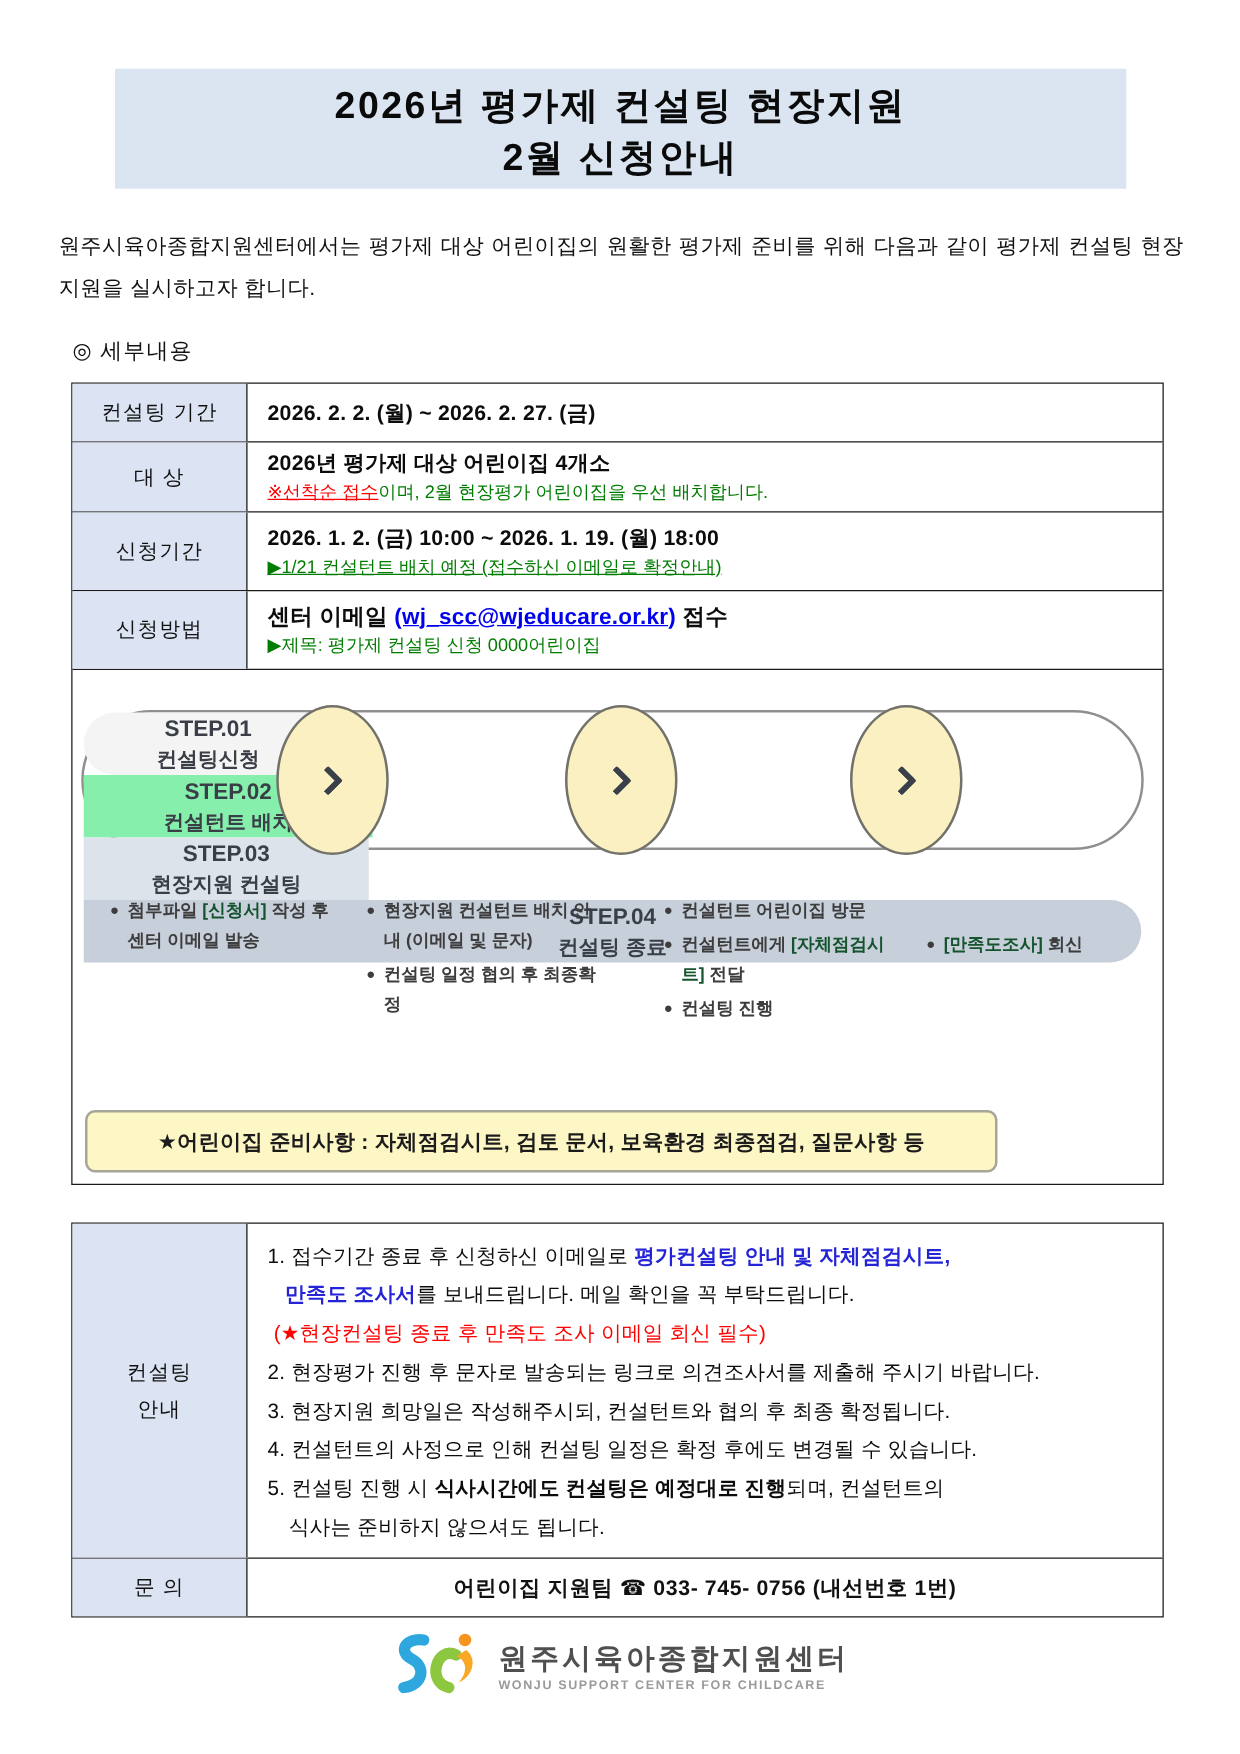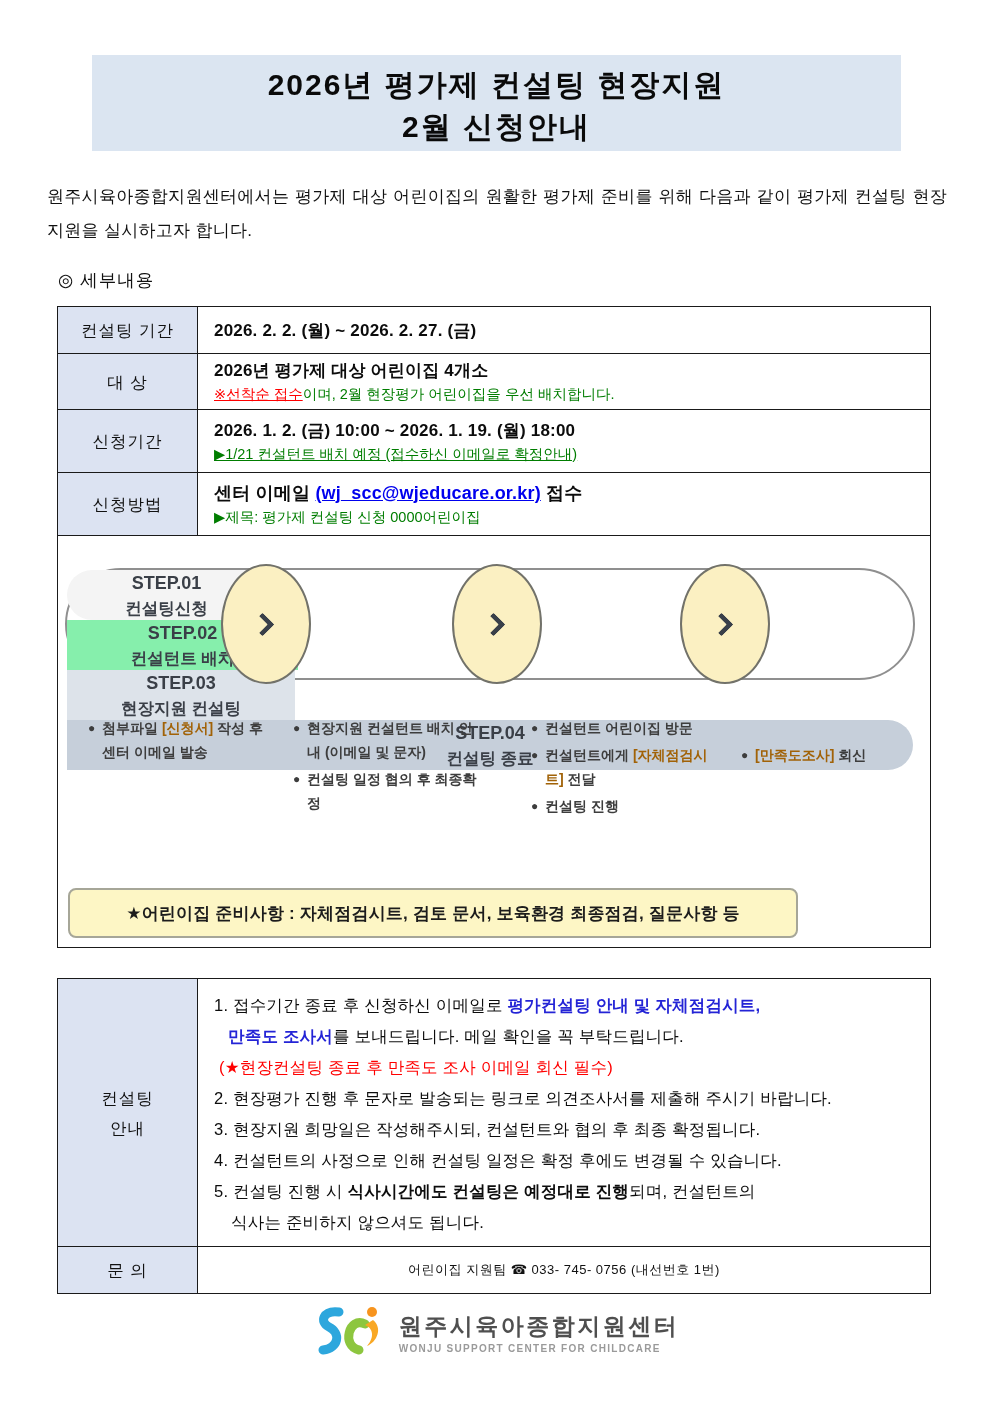--- a/index.html
+++ b/index.html
@@ -59,40 +59,40 @@
 
   
   .bcol { position:absolute; font-size:14px; font-weight:600; color:#3d3d3d; }
   .bcol1 { left:30px; top:180px; width:180px; }
   .bcol2 { left:235px; top:180px; width:190px; }
   .bcol3 { left:473px; top:180px; width:190px; }
   .bcol4 { left:683px; top:207px; width:185px; }
   .bitem { display:flex; margin-bottom:3px; }
   .bdot { flex:0 0 14px; font-size:12px; line-height:24px; }
   .btext { line-height:24px; }
-  .bred { color:#a16207; font-weight:700; }
+  .bred { color:#14532d; font-weight:700; }
 
   
   .banner { position:absolute; left:10px; top:352px; width:730px; height:50px;
     background:#fdf6c5; border:2px solid #a6a698; border-radius:8px;
     display:flex; align-items:center; justify-content:center;
     font-size:17px; font-weight:700; color:#1c1c1c; letter-spacing:0.2px; }
 
   
   .guide-cnt { padding:11px 16px; justify-content:flex-start; }
   .g-line { font-size:16.5px; line-height:31px; color:#0c0c0c; letter-spacing:0.2px; }
   .g-ind1 { padding-left:14px; }
   .g-ind2 { padding-left:5px; }
   .g-ind3 { padding-left:17px; }
   .gblue { color:#2424d6; font-weight:700; }
   .gred { color:#ff0000; }
   .gbold { font-weight:700; }
 
   .contact-cnt { align-items:center; justify-content:center; flex-direction:row; gap:0;
-    font-size:13px; font-weight:400; letter-spacing:0.5px; }
+    font-size:17px; font-weight:700; letter-spacing:0.5px; }
 
   
   .footer { position:absolute; top:1302px; left:0; width:100%; display:flex;
     align-items:center; justify-content:center; gap:12px; }
   .logo-svg { display:block; }
   .f-name { font-size:23px; font-weight:600; color:#4f4f4f; letter-spacing:2.5px; line-height:30px; }
   .f-en { font-size:10px; font-weight:600; color:#9a9a9a; letter-spacing:1.3px; line-height:15px; }
 </style>
 </head>
 <body>

